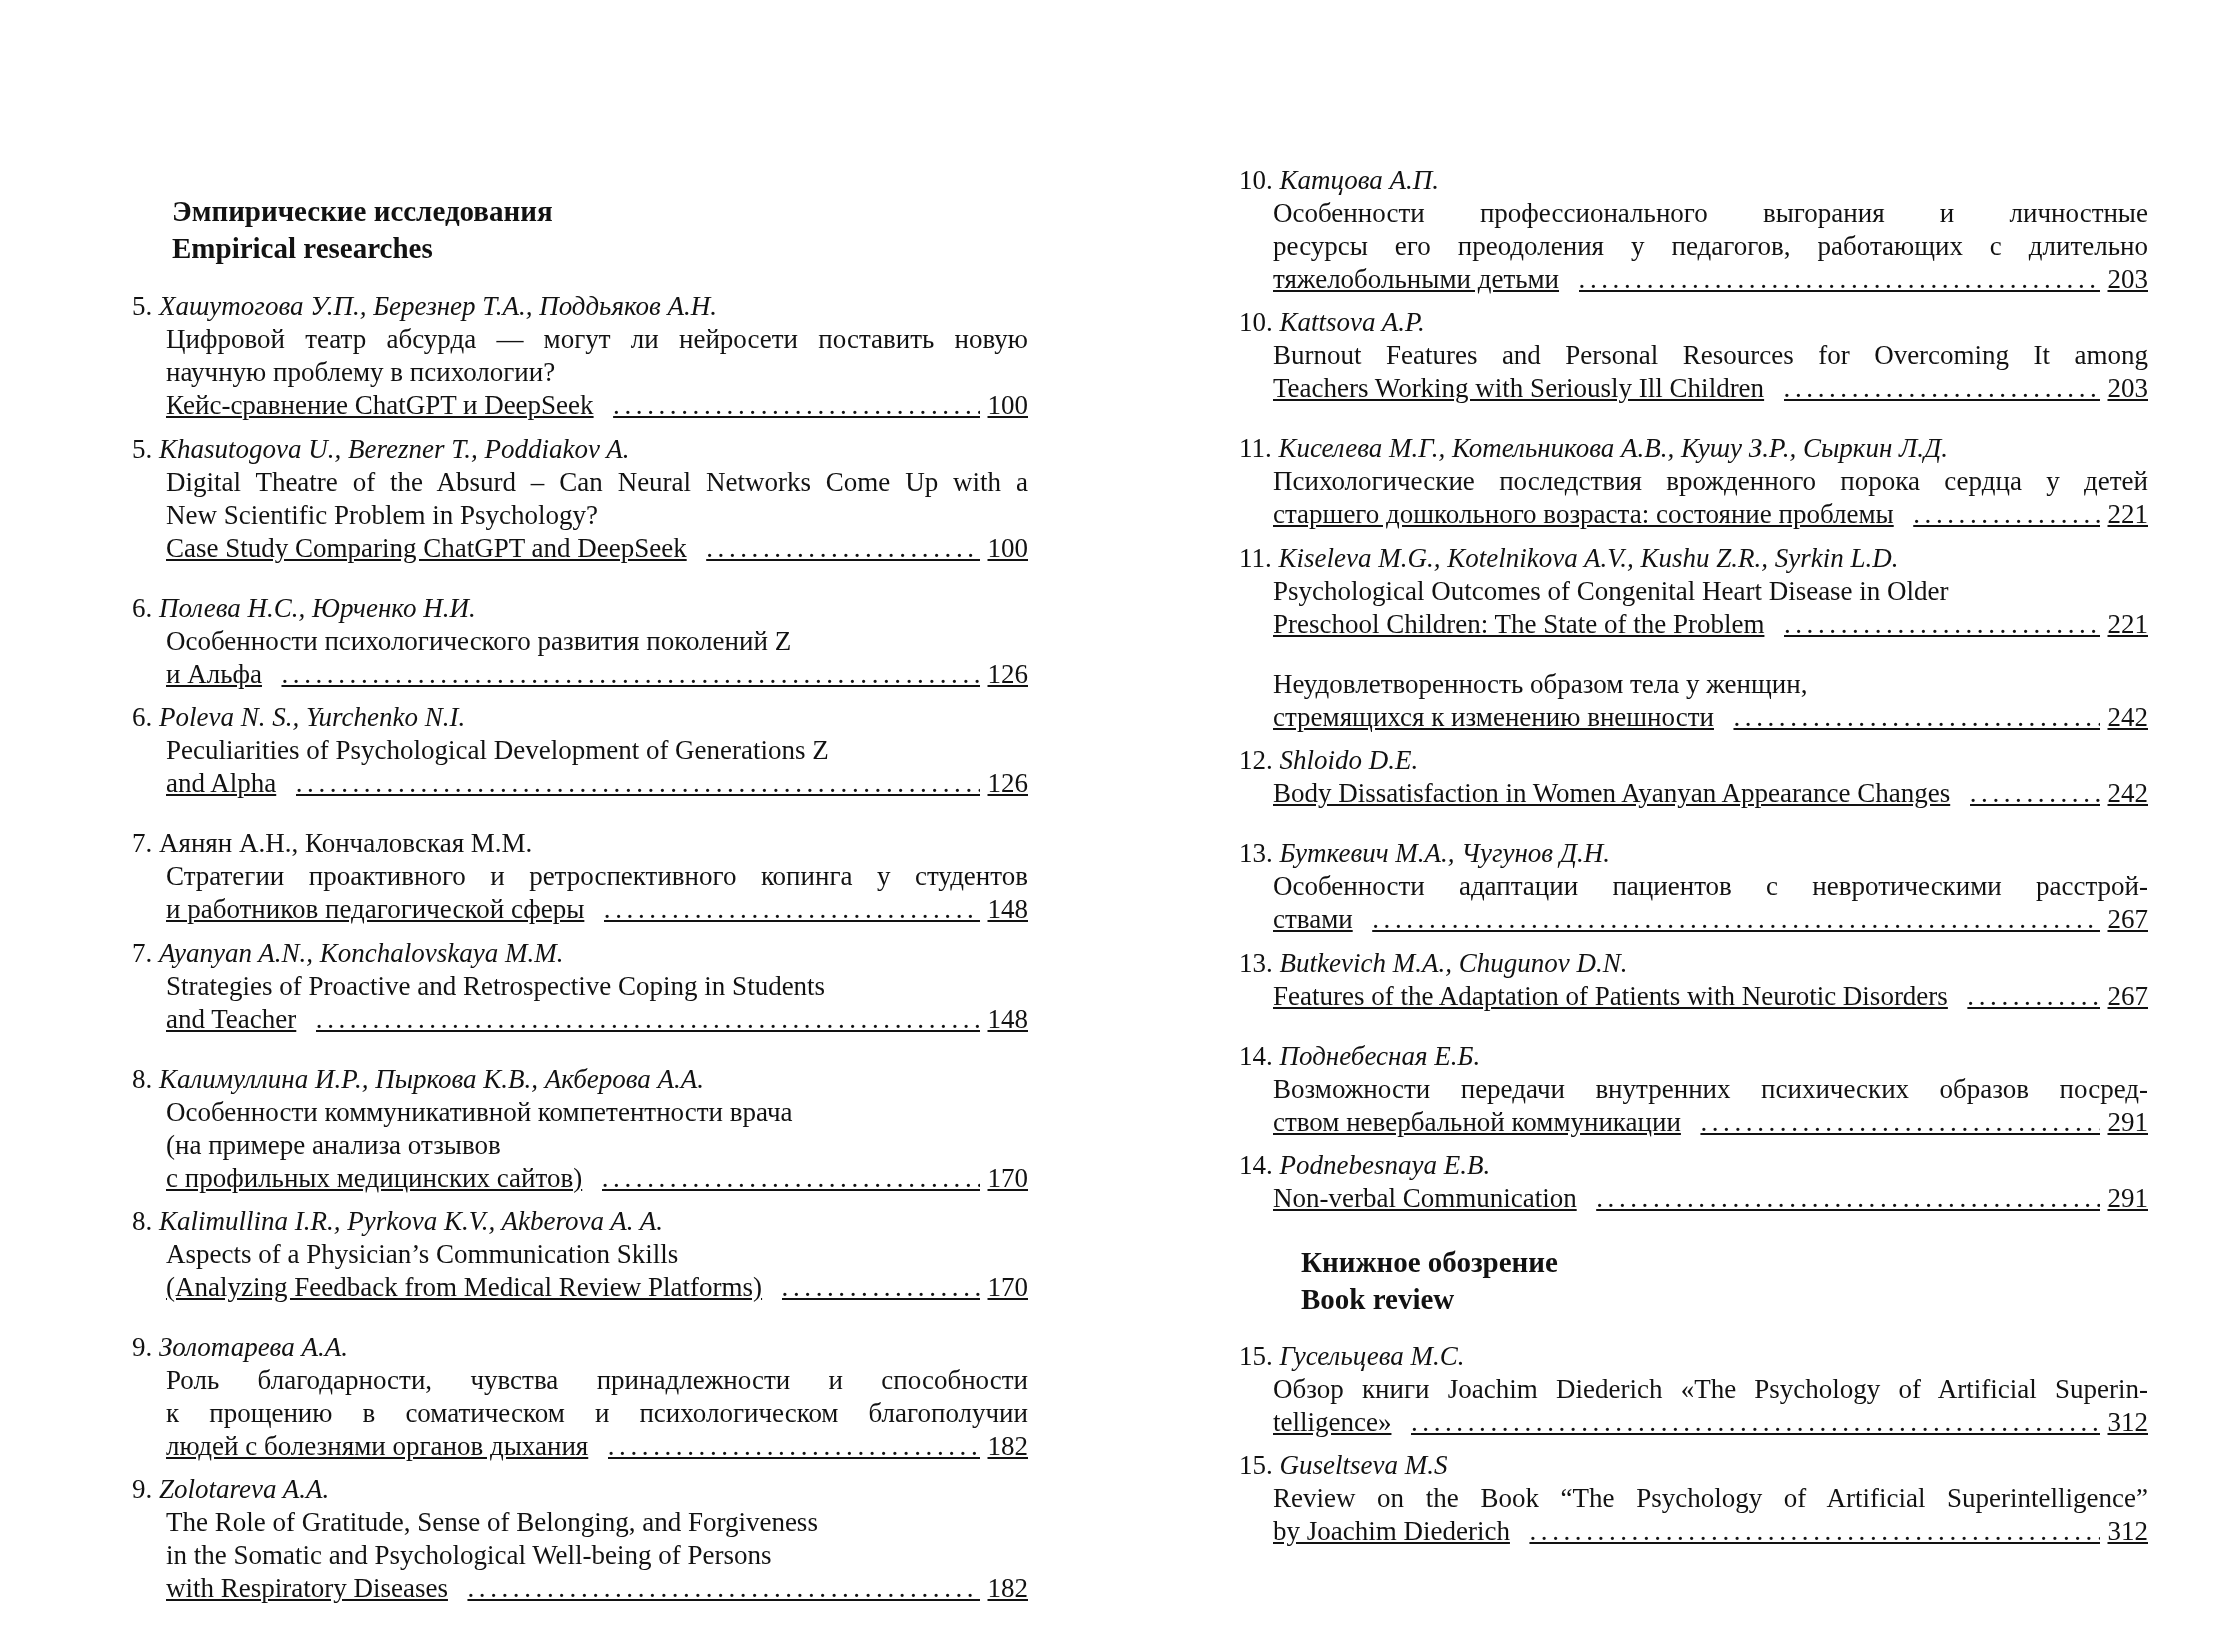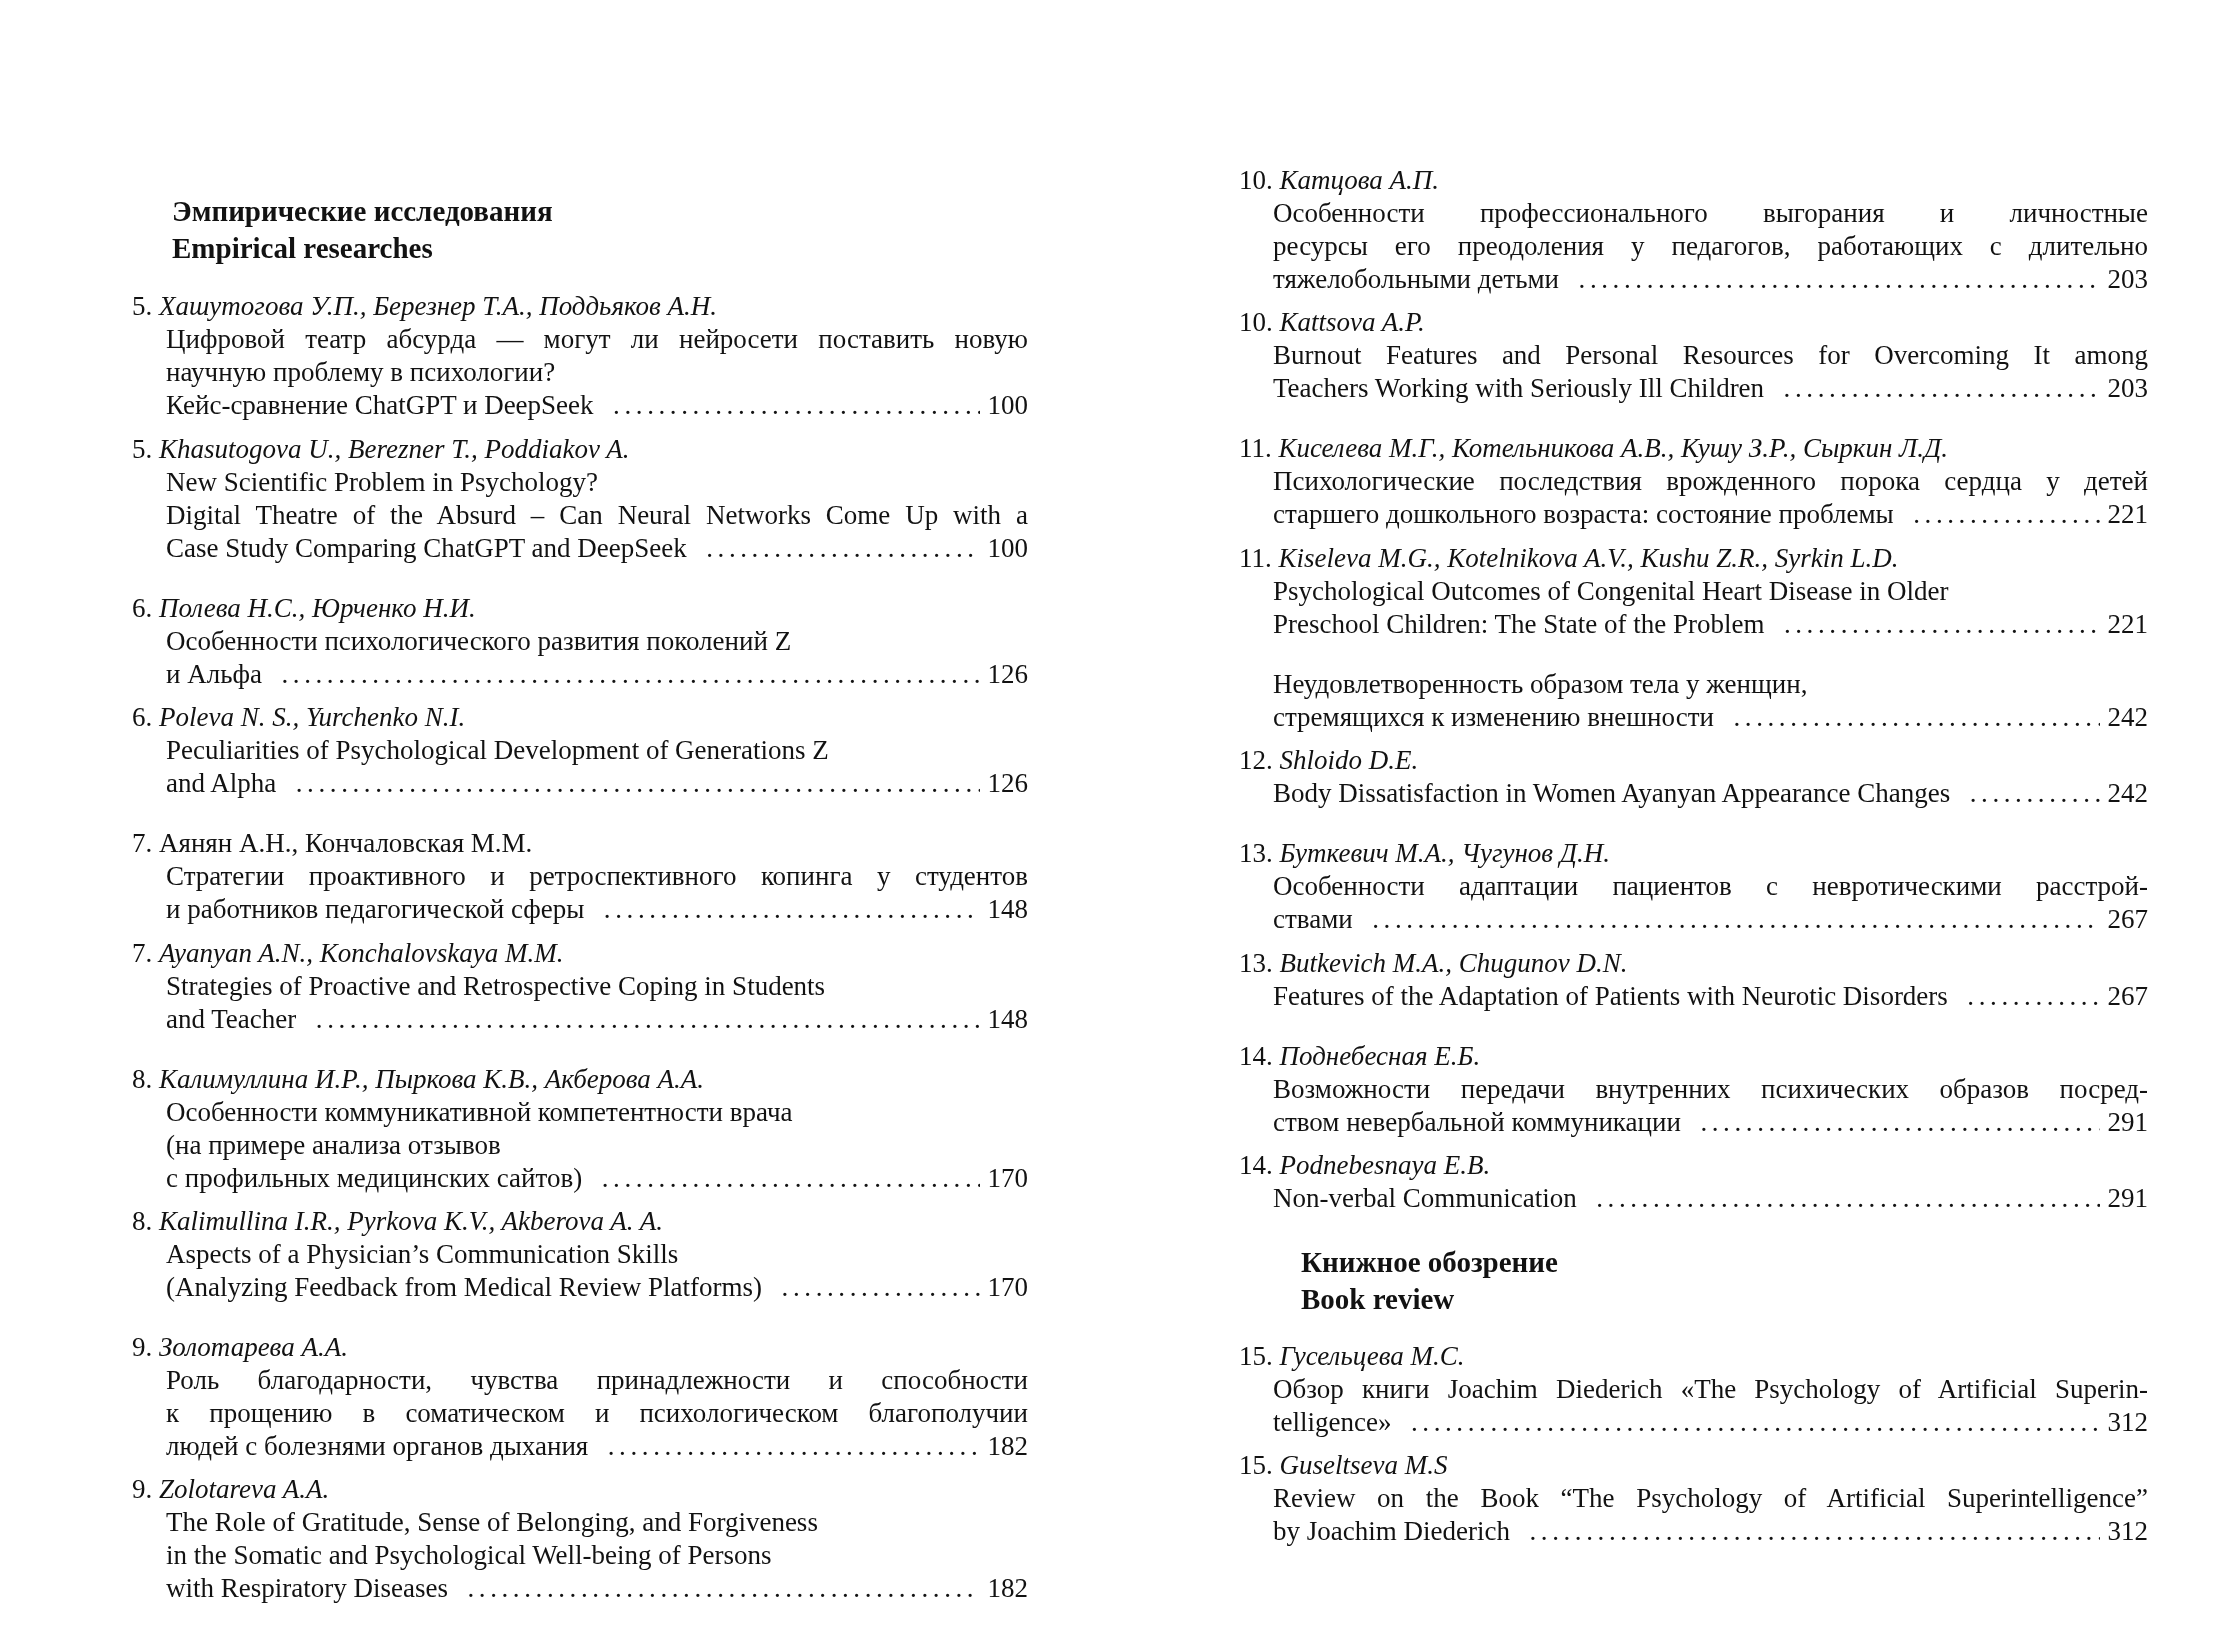--- a/index.html
+++ b/index.html
@@ -25,21 +25,21 @@
   .entry{
     font-size:27px;line-height:33px;
     padding-left:34px;
     margin-bottom:10.4px;
   }
   .group .entry:last-child{margin-bottom:0;}
   .authors-row{text-indent:-34px;}
   .auth{font-style:italic;}
   .auth.rm{font-style:normal;}
   .tl.j{text-align:justify;text-align-last:justify;}
-  .last-row{display:flex;align-items:baseline;}
+  .last-row{display:flex;align-items:baseline;text-decoration:underline;}
   .lt{white-space:nowrap;flex-shrink:0;}
   .dots{
     flex:1 1 auto;min-width:13px;
     overflow:hidden;white-space:nowrap;
     margin-left:19.5px;margin-right:7.8px;
   }
   .dots::after{
     content:"......................................................................................................................";
     letter-spacing:4.6px;
   }
@@ -63,22 +63,22 @@
         <div class="tl j">Цифровой театр абсурда — могут ли нейросети поставить новую</div>
         <div class="tl">научную проблему в психологии?</div>
         <div class="last-row">
             <span class="lt">Кейс-сравнение ChatGPT и DeepSeek</span>
             <span class="dots"></span>
             <span class="pg">100</span>
           </div>
       </div>
       <div class="entry">
         <div class="authors-row"><span class="num">5.</span> <span class="auth">Khasutogova U., Berezner T., Poddiakov A.</span></div>
+        <div class="tl j">Digital Theatre of the Absurd – Can Neural Networks Come Up with a</div>
         <div class="tl">New Scientific Problem in Psychology?</div>
-        <div class="tl j">Digital Theatre of the Absurd – Can Neural Networks Come Up with a</div>
         <div class="last-row">
             <span class="lt">Case Study Comparing ChatGPT and DeepSeek</span>
             <span class="dots"></span>
             <span class="pg">100</span>
           </div>
       </div>
     </div>
 
     <div class="group">
       <div class="entry">

